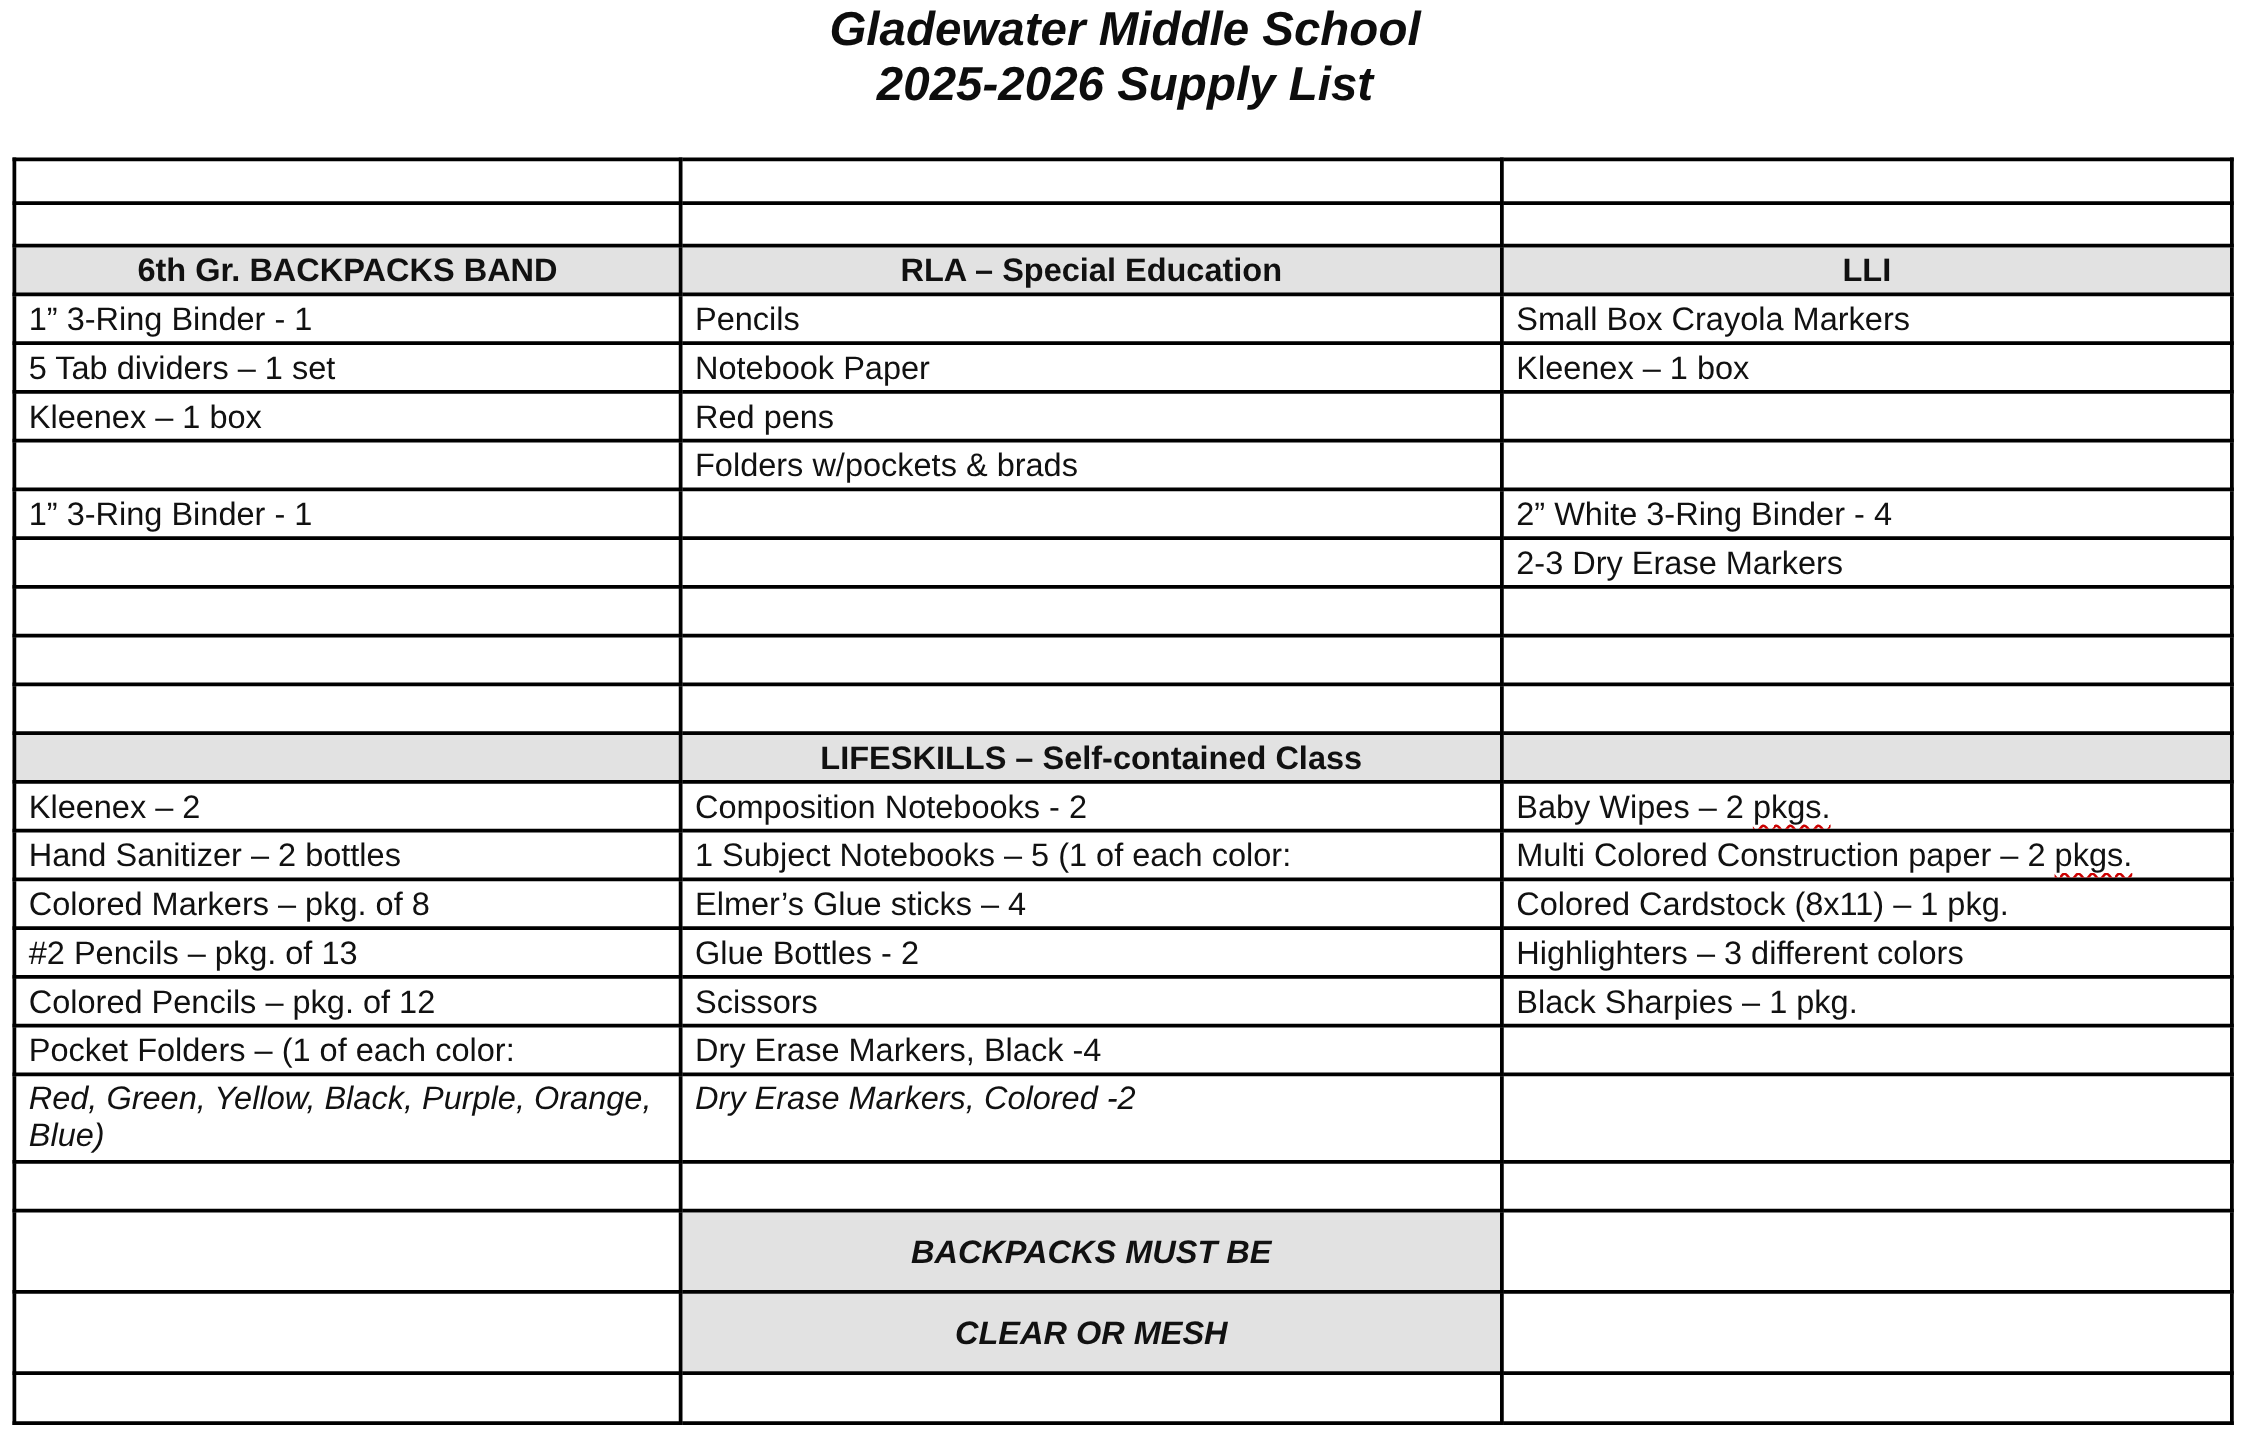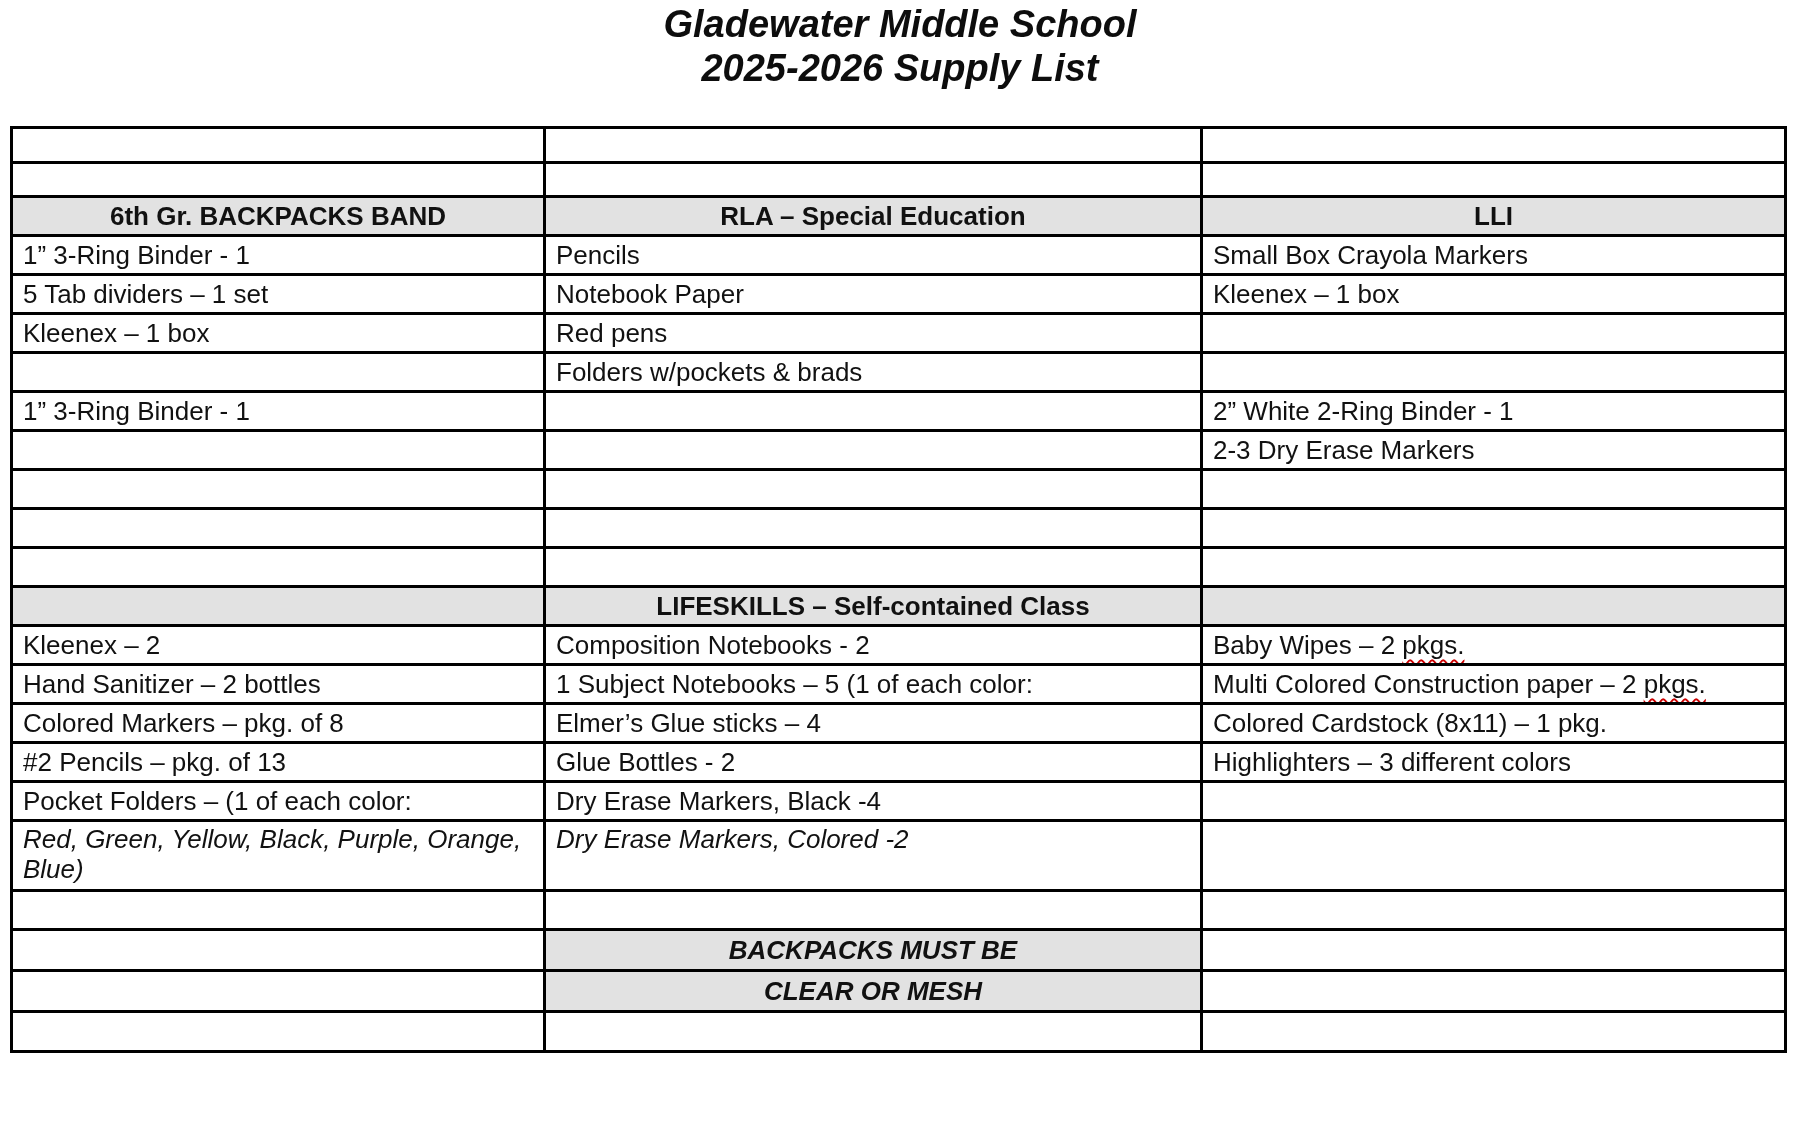--- a/index.html
+++ b/index.html
@@ -55,21 +55,21 @@
   td.shaded { background: var(--shade); }
   td.header {
     font-weight: bold;
     text-align: center;
     padding: 0;
   }
   td.notice {
     font-weight: bold;
     font-style: italic;
     text-align: center;
-    padding: 4px;
+    padding: 16px;
   }
   .squiggle {
     text-decoration: underline;
     text-decoration-style: wavy;
     text-decoration-color: var(--squiggle);
     text-decoration-thickness: 2px;
     text-underline-offset: 5px;
     margin-top: 20px;
   }
 </style>
@@ -119,21 +119,21 @@
         <td class=""><span></span></td>
       </tr>
       <tr>
         <td class=""><span></span></td>
         <td class=""><span>Folders w/pockets &amp; brads</span></td>
         <td class=""><span></span></td>
       </tr>
       <tr>
         <td class=""><span>1” 3-Ring Binder - 1</span></td>
         <td class=""><span></span></td>
-        <td class=""><span>2” White 2-Ring Binder - 1</span></td>
+        <td class=""><span>2” White 3-Ring Binder - 4</span></td>
       </tr>
       <tr>
         <td class=""><span></span></td>
         <td class=""><span></span></td>
         <td class=""><span>2-3 Dry Erase Markers</span></td>
       </tr>
       <tr>
         <td class=""><span></span></td>
         <td class=""><span></span></td>
         <td class=""><span></span></td>
@@ -165,20 +165,25 @@
       </tr>
       <tr>
         <td class=""><span>Colored Markers – pkg. of 8</span></td>
         <td class=""><span>Elmer’s Glue sticks – 4</span></td>
         <td class=""><span>Colored Cardstock (8x11) – 1 pkg.</span></td>
       </tr>
       <tr>
         <td class=""><span>#2 Pencils – pkg. of 13</span></td>
         <td class=""><span>Glue Bottles - 2</span></td>
         <td class=""><span>Highlighters – 3 different colors</span></td>
+      </tr>
+      <tr>
+        <td class=""><span>Colored Pencils – pkg. of 12</span></td>
+        <td class=""><span>Scissors</span></td>
+        <td class=""><span>Black Sharpies – 1 pkg.</span></td>
       </tr>
       <tr>
         <td class=""><span>Pocket Folders – (1 of each color:</span></td>
         <td class=""><span>Dry Erase Markers, Black -4</span></td>
         <td class=""><span></span></td>
       </tr>
       <tr class="tall">
         <td class=""><span>Red, Green, Yellow, Black, Purple, Orange, Blue)</span></td>
         <td class=""><span>Dry Erase Markers, Colored -2</span></td>
         <td class=""><span></span></td>

